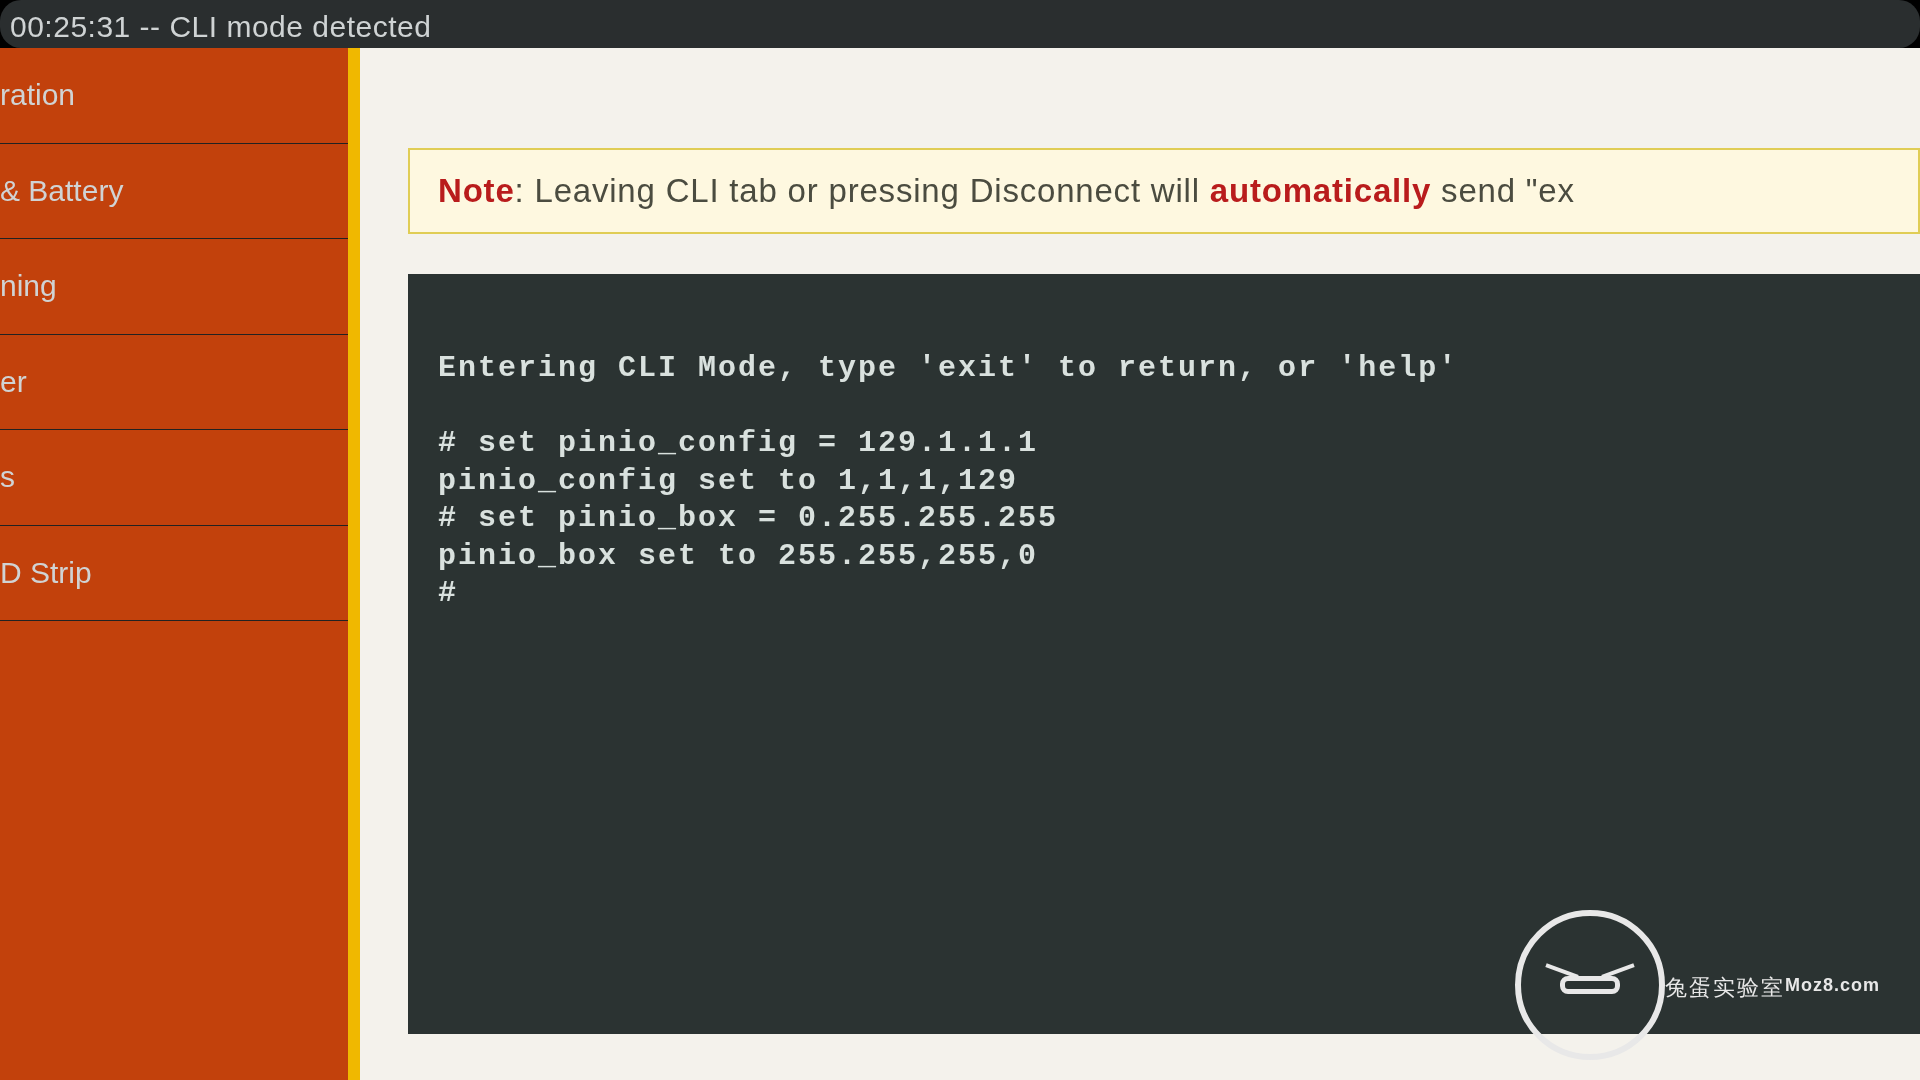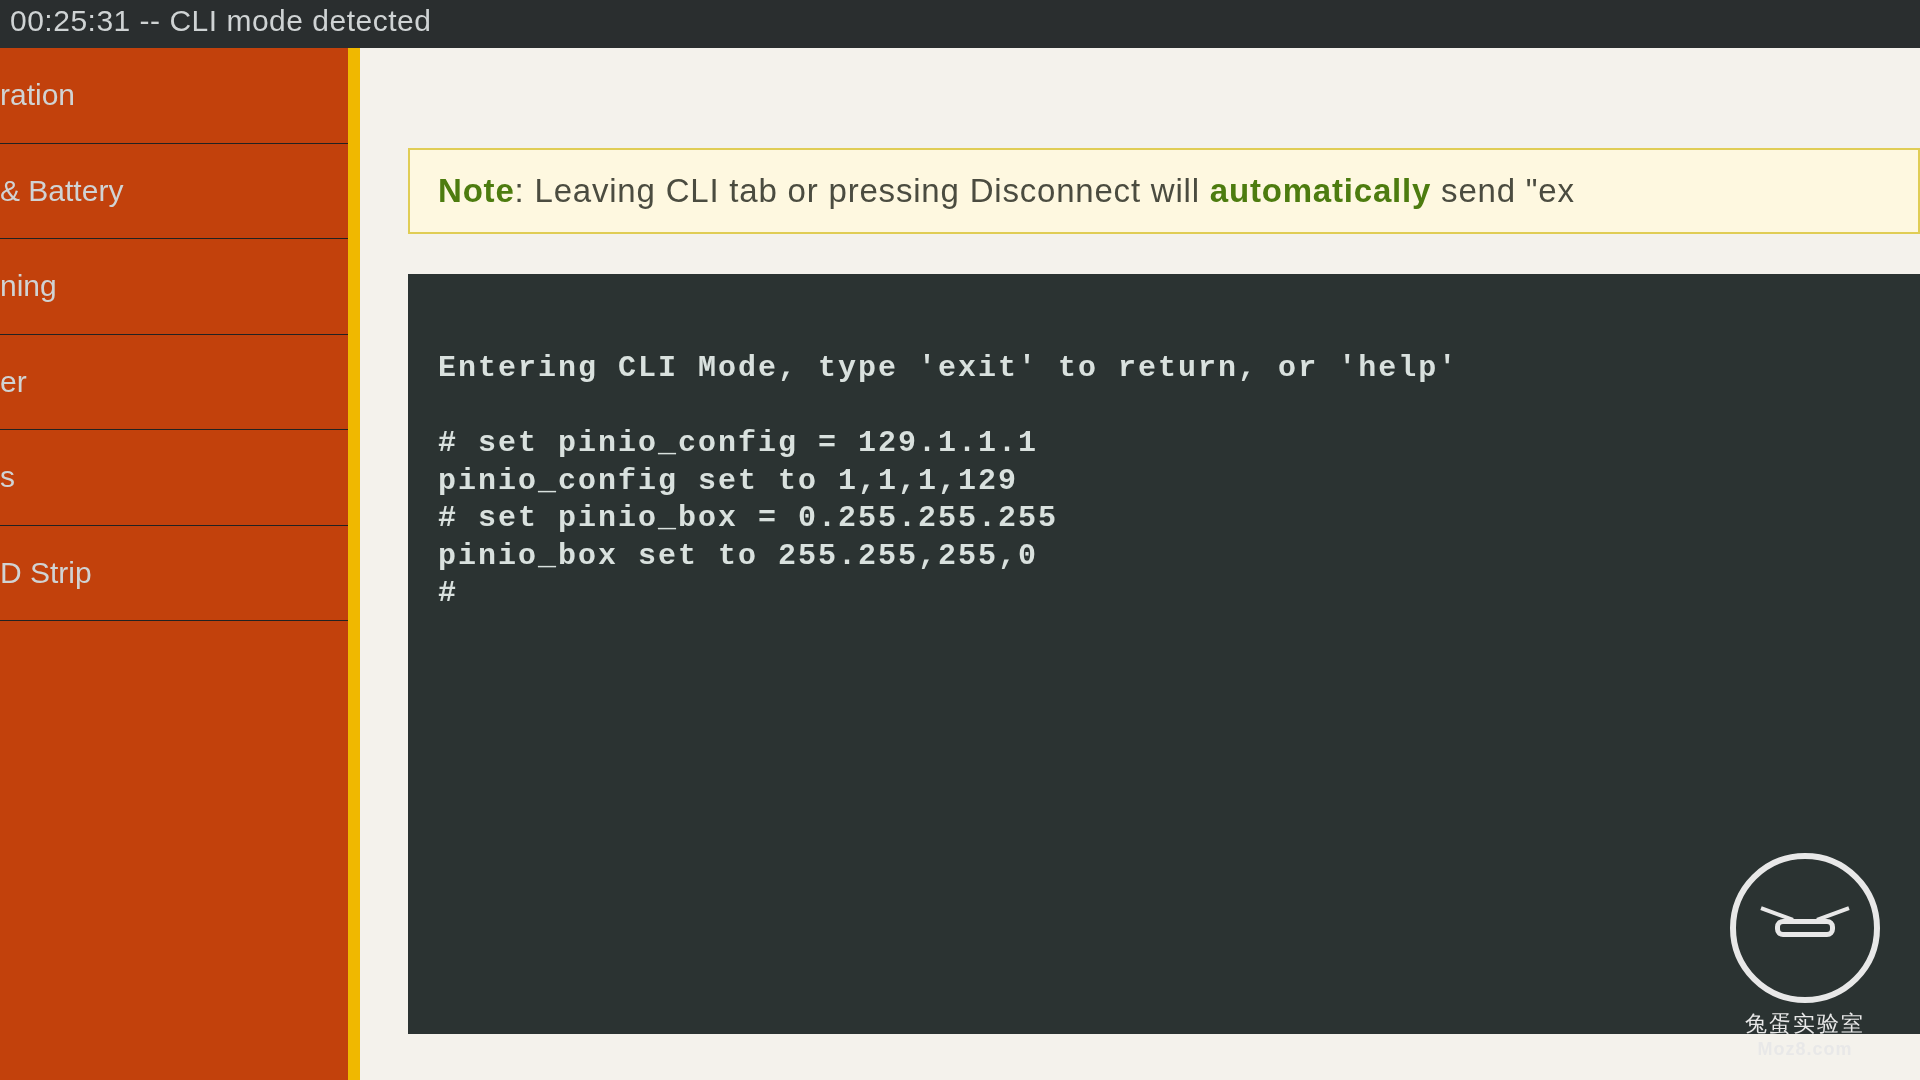--- a/index.html
+++ b/index.html
@@ -11,22 +11,23 @@
       overflow: hidden;
       position: relative;
     }
     .topbar {
       height: 48px;
       background: #2a2e2f;
       color: #cfd3d4;
       font-size: 30px;
       padding: 4px 10px;
       display: flex;
-      align-items: flex-start;
+      align-items: flex-end;
       letter-spacing: 0.5px;
+      border-radius: 21px;
     }
     .shell {
       display: flex;
       height: calc(100% - 48px);
     }
     .sidebar {
       width: 360px;
       background: #c2410c;
       border-right: 12px solid #f0b800;
       color: #d0d3d4;
@@ -48,41 +49,41 @@
     .note-box {
       background: #fef8e0;
       border: 2px solid #e0cd55;
       padding: 22px 28px;
       color: #4b4c40;
       font-size: 33px;
       letter-spacing: 0.8px;
       overflow: hidden;
       white-space: nowrap;
     }
-    .note-box b { font-weight: 700; color: #4d7c0f; }
+    .note-box b { font-weight: 700; color: #b91c1c; }
     .terminal {
       background: #2b3332;
       color: #d9e1de;
       margin-top: 40px;
       padding: 76px 30px;
       font-family: "Courier New", Courier, monospace;
       font-size: 30px;
       font-weight: bold;
       line-height: 1.25;
       height: 760px;
       letter-spacing: 2px;
       white-space: pre;
     }
     .watermark {
       position: absolute;
       right: 40px;
       bottom: 20px;
       color: #e8e8e8;
       display: flex;
-      flex-direction: column;
+      flex-direction: row;
       align-items: center;
     }
     .watermark-ring {
       width: 150px; height: 150px;
       border: 6px solid #e8e8e8;
       border-radius: 50%;
       position: relative;
       display:flex; align-items:center; justify-content:center;
     }
     .watermark-drone {

